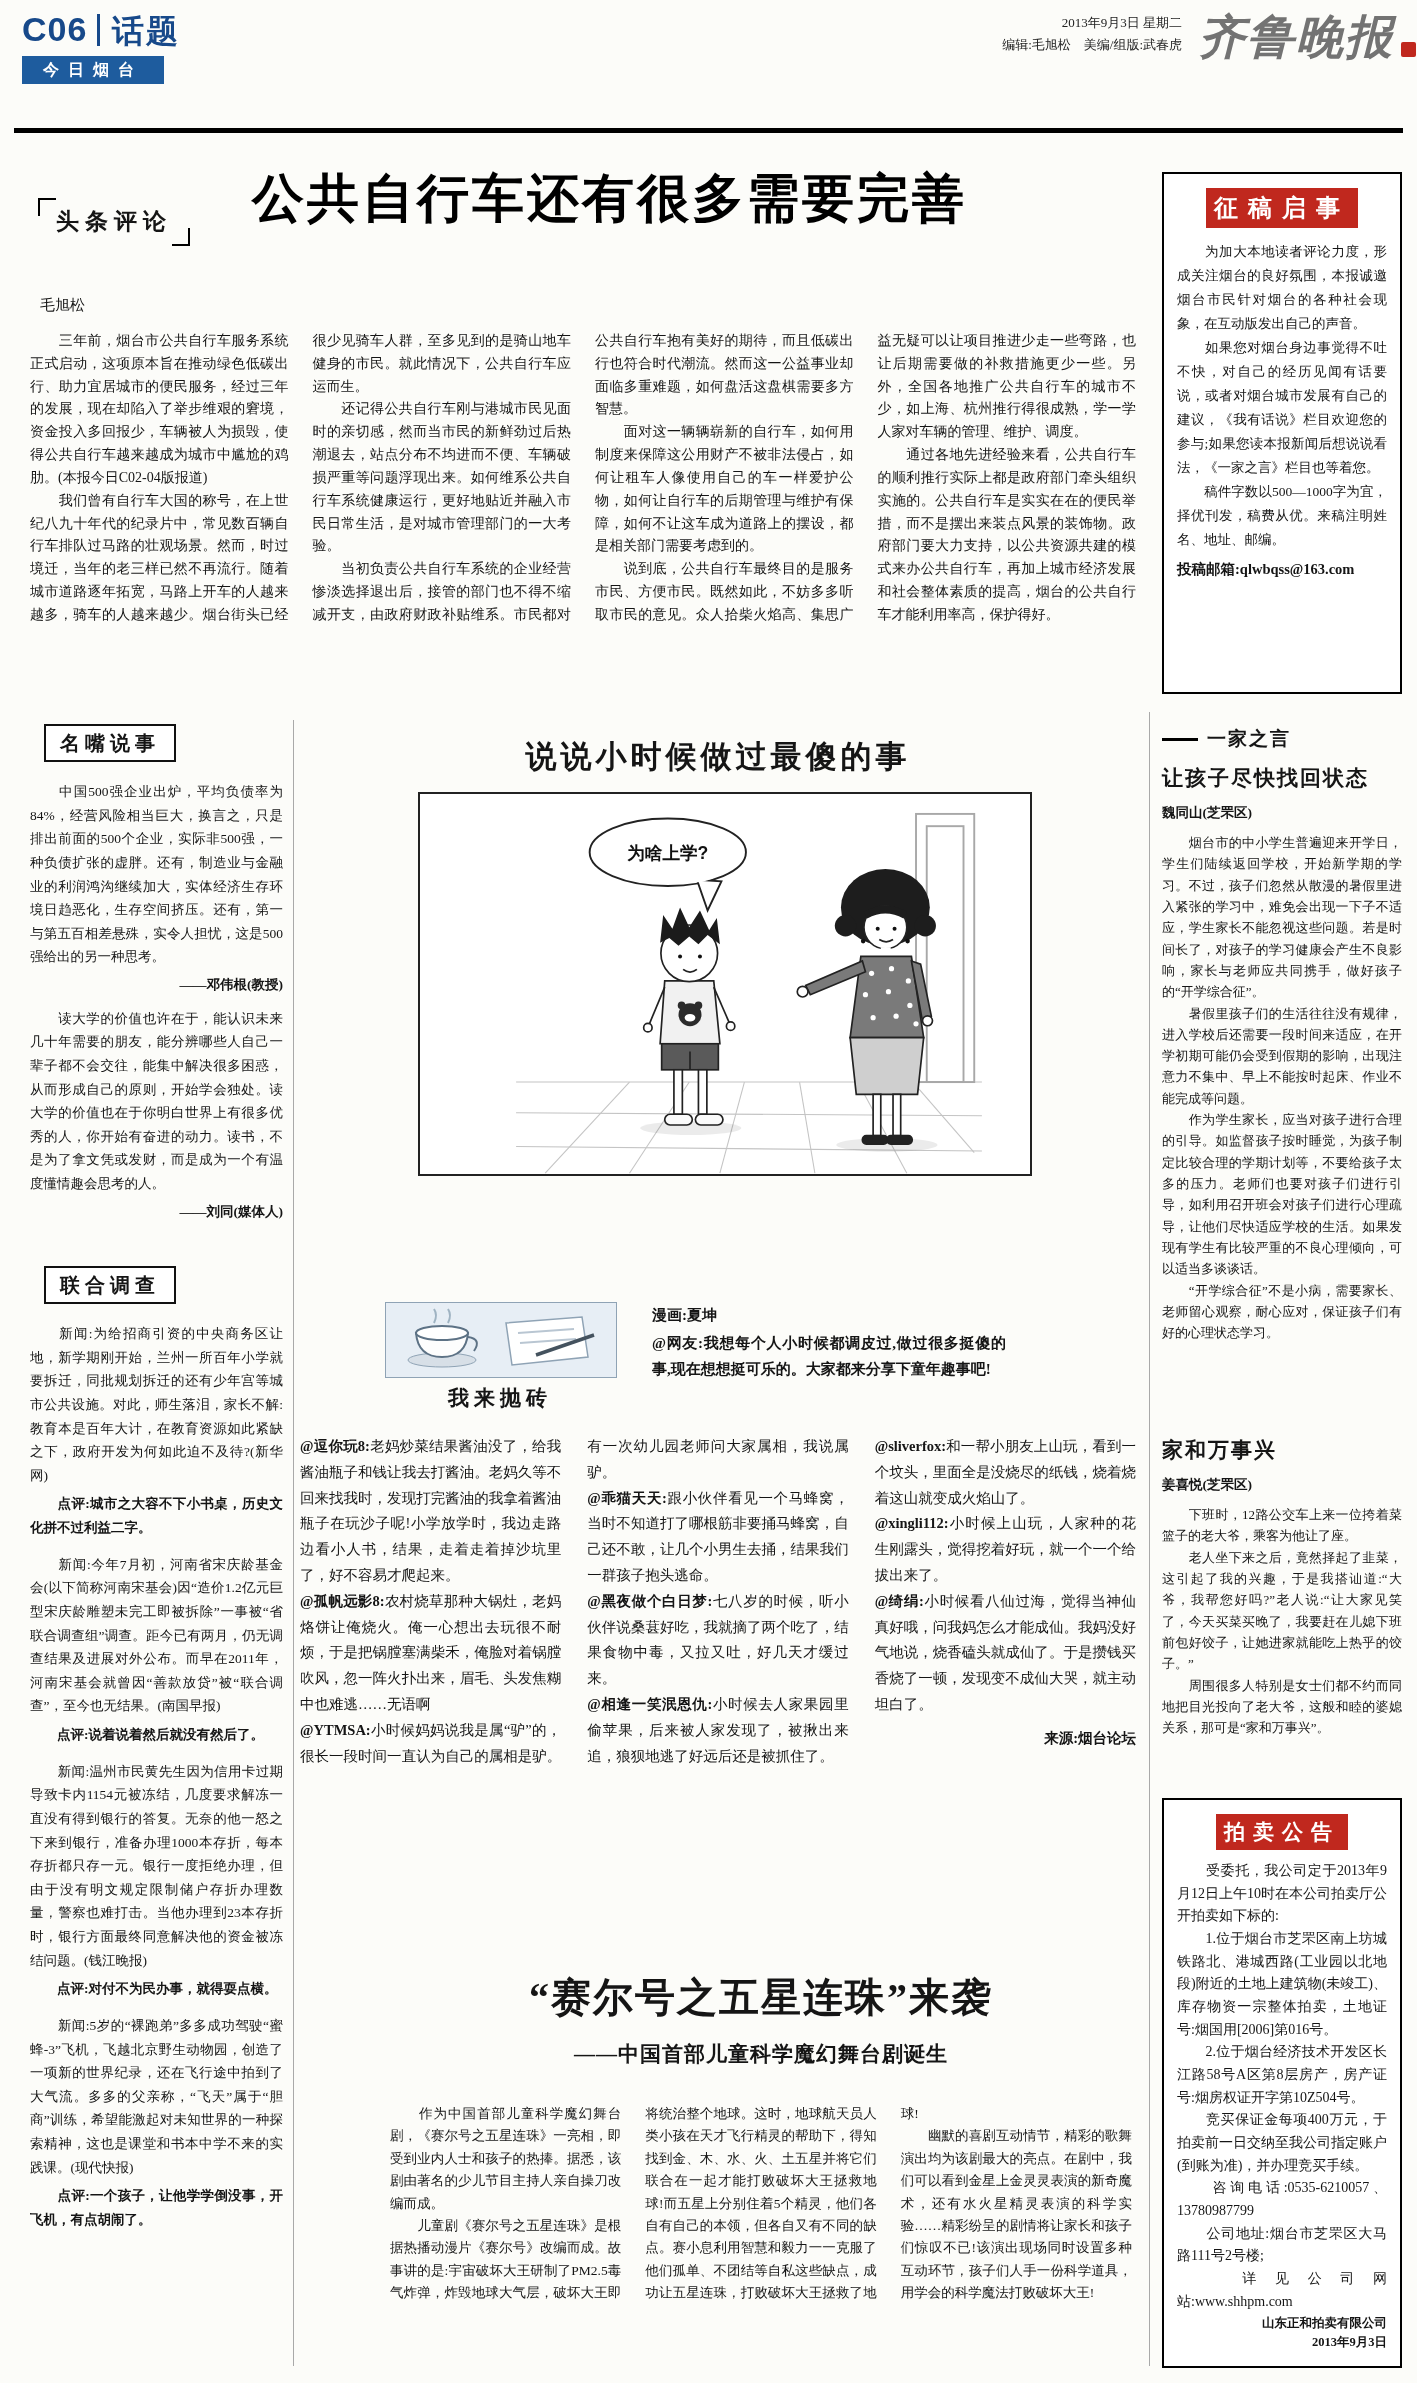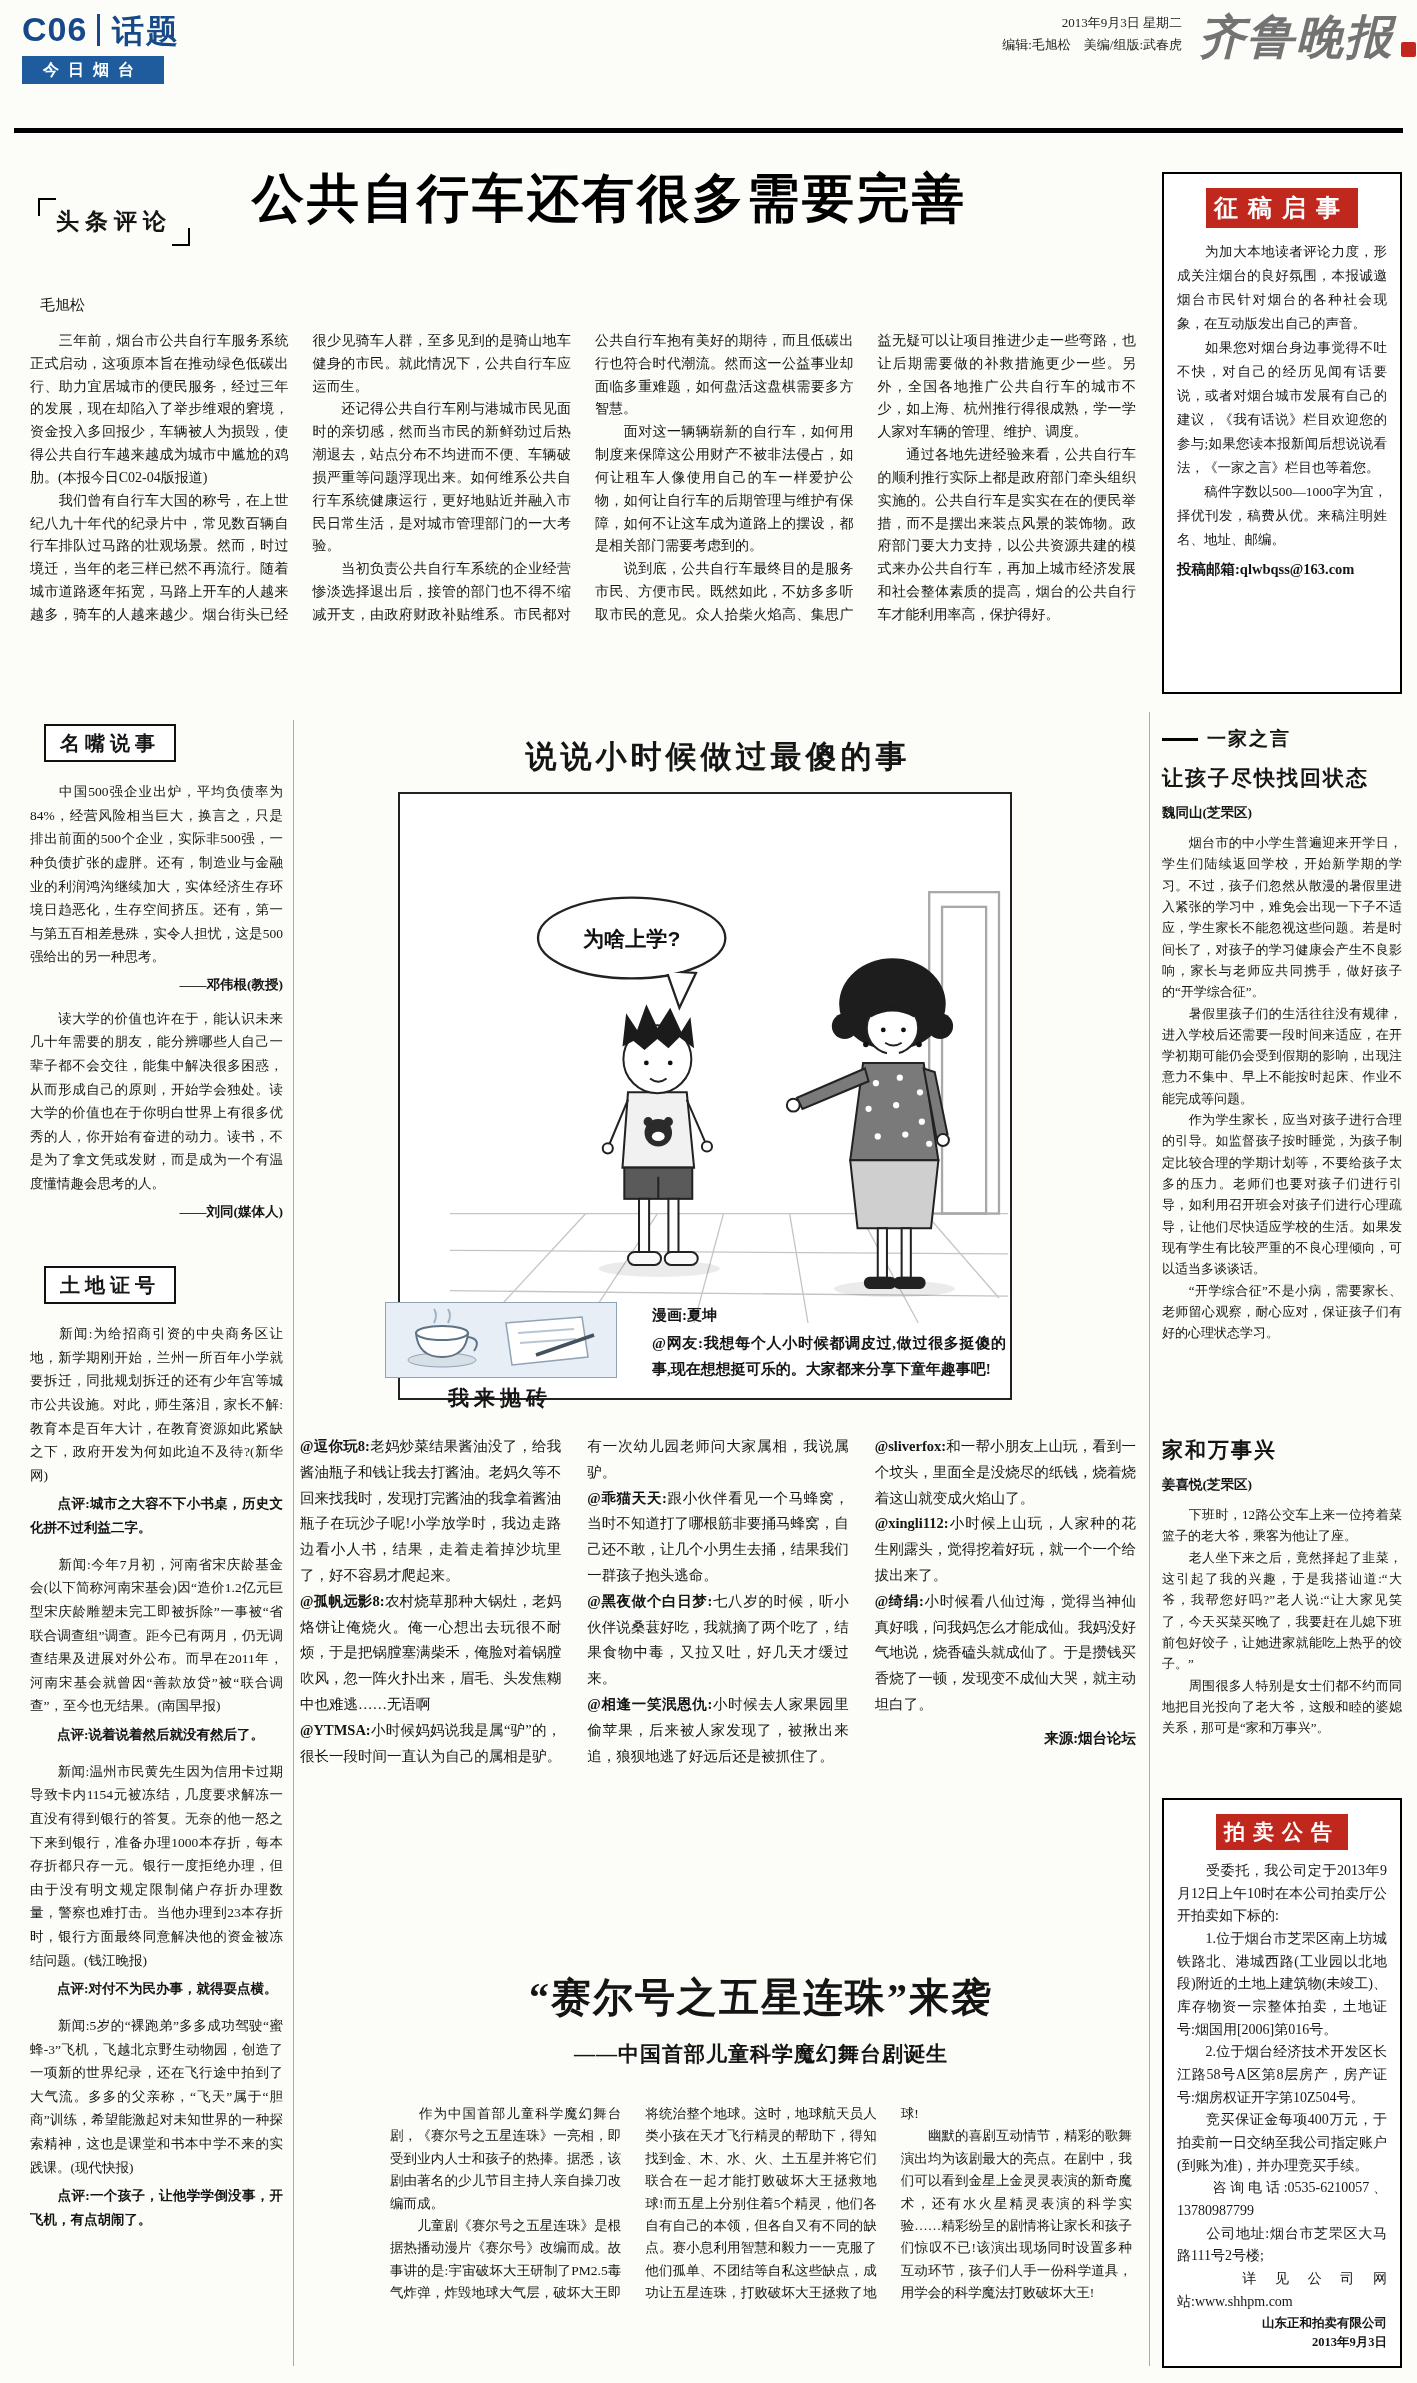--- a/index.html
+++ b/index.html
@@ -104,35 +104,35 @@
   <div class="abs vrule" style="left:1149px;top:712px;width:1px;height:1654px;"></div>
 
   <div class="abs secbox" style="left:44px;top:724px;">名嘴说事</div>
   <div class="abs colbody" style="left:30px;top:780px;width:253px;height:476px;overflow:hidden;">
     <div class="jtext">　　中国500强企业出炉，平均负债率为84%，经营风险相当巨大，换言之，只是排出前面的500个企业，实际非500强，一种负债扩张的虚胖。还有，制造业与金融业的利润鸿沟继续加大，实体经济生存环境日趋恶化，生存空间挤压。还有，第一与第五百相差悬殊，实令人担忧，这是500强给出的另一种思考。</div>
     <div class="attr">——邓伟根(教授)</div>
     <div class="jtext">　　读大学的价值也许在于，能认识未来几十年需要的朋友，能分辨哪些人自己一辈子都不会交往，能集中解决很多困惑，从而形成自己的原则，开始学会独处。读大学的价值也在于你明白世界上有很多优秀的人，你开始有奋进的动力。读书，不是为了拿文凭或发财，而是成为一个有温度懂情趣会思考的人。</div>
     <div class="attr">——刘同(媒体人)</div>
   </div>
 
-  <div class="abs secbox" style="left:44px;top:1266px;">土地证号</div>
+  <div class="abs secbox" style="left:44px;top:1266px;">联合调查</div>
   <div class="abs colbody" style="left:30px;top:1322px;width:253px;height:1042px;overflow:hidden;">
     <div class="news">　　新闻:为给招商引资的中央商务区让地，新学期刚开始，兰州一所百年小学就要拆迁，同批规划拆迁的还有少年宫等城市公共设施。对此，师生落泪，家长不解:教育本是百年大计，在教育资源如此紧缺之下，政府开发为何如此迫不及待?(新华网)</div>
     <div class="pinglun">　　点评:城市之大容不下小书桌，历史文化拼不过利益二字。</div>
     <div class="news">　　新闻:今年7月初，河南省宋庆龄基金会(以下简称河南宋基会)因“造价1.2亿元巨型宋庆龄雕塑未完工即被拆除”一事被“省联合调查组”调查。距今已有两月，仍无调查结果及进展对外公布。而早在2011年，河南宋基会就曾因“善款放贷”被“联合调查”，至今也无结果。(南国早报)</div>
     <div class="pinglun">　　点评:说着说着然后就没有然后了。</div>
     <div class="news">　　新闻:温州市民黄先生因为信用卡过期导致卡内1154元被冻结，几度要求解冻一直没有得到银行的答复。无奈的他一怒之下来到银行，准备办理1000本存折，每本存折都只存一元。银行一度拒绝办理，但由于没有明文规定限制储户存折办理数量，警察也难打击。当他办理到23本存折时，银行方面最终同意解决他的资金被冻结问题。(钱江晚报)</div>
     <div class="pinglun">　　点评:对付不为民办事，就得耍点横。</div>
     <div class="news">　　新闻:5岁的“裸跑弟”多多成功驾驶“蜜蜂-3”飞机，飞越北京野生动物园，创造了一项新的世界纪录，还在飞行途中拍到了大气流。多多的父亲称，“飞天”属于“胆商”训练，希望能激起对未知世界的一种探索精神，这也是课堂和书本中学不来的实践课。(现代快报)</div>
     <div class="pinglun">　　点评:一个孩子，让他学学倒没事，开飞机，有点胡闹了。</div>
   </div>
 
   <div class="abs cartoontitle" style="left:300px;top:736px;width:836px;">说说小时候做过最傻的事</div>
 
-  <div class="abs cartoonbox" style="left:398px;top:792px;width:614px;height:608px;padding-left:48px;">
+  <div class="abs cartoonbox" style="left:418px;top:792px;width:614px;height:384px;padding-left:48px;">
     <svg viewBox="0 0 612 496" width="100%" height="100%">
       <g stroke="#c4c4c4" stroke-width="1.4">
         <line x1="2" y1="376" x2="610" y2="376"></line>
         <line x1="2" y1="416" x2="610" y2="420"></line>
         <line x1="2" y1="460" x2="610" y2="466"></line>
         <line x1="40" y1="495" x2="150" y2="376"></line>
         <line x1="150" y1="495" x2="228" y2="376"></line>
         <line x1="268" y1="495" x2="300" y2="376"></line>
         <line x1="392" y1="495" x2="372" y2="376"></line>
         <line x1="512" y1="495" x2="448" y2="376"></line>

